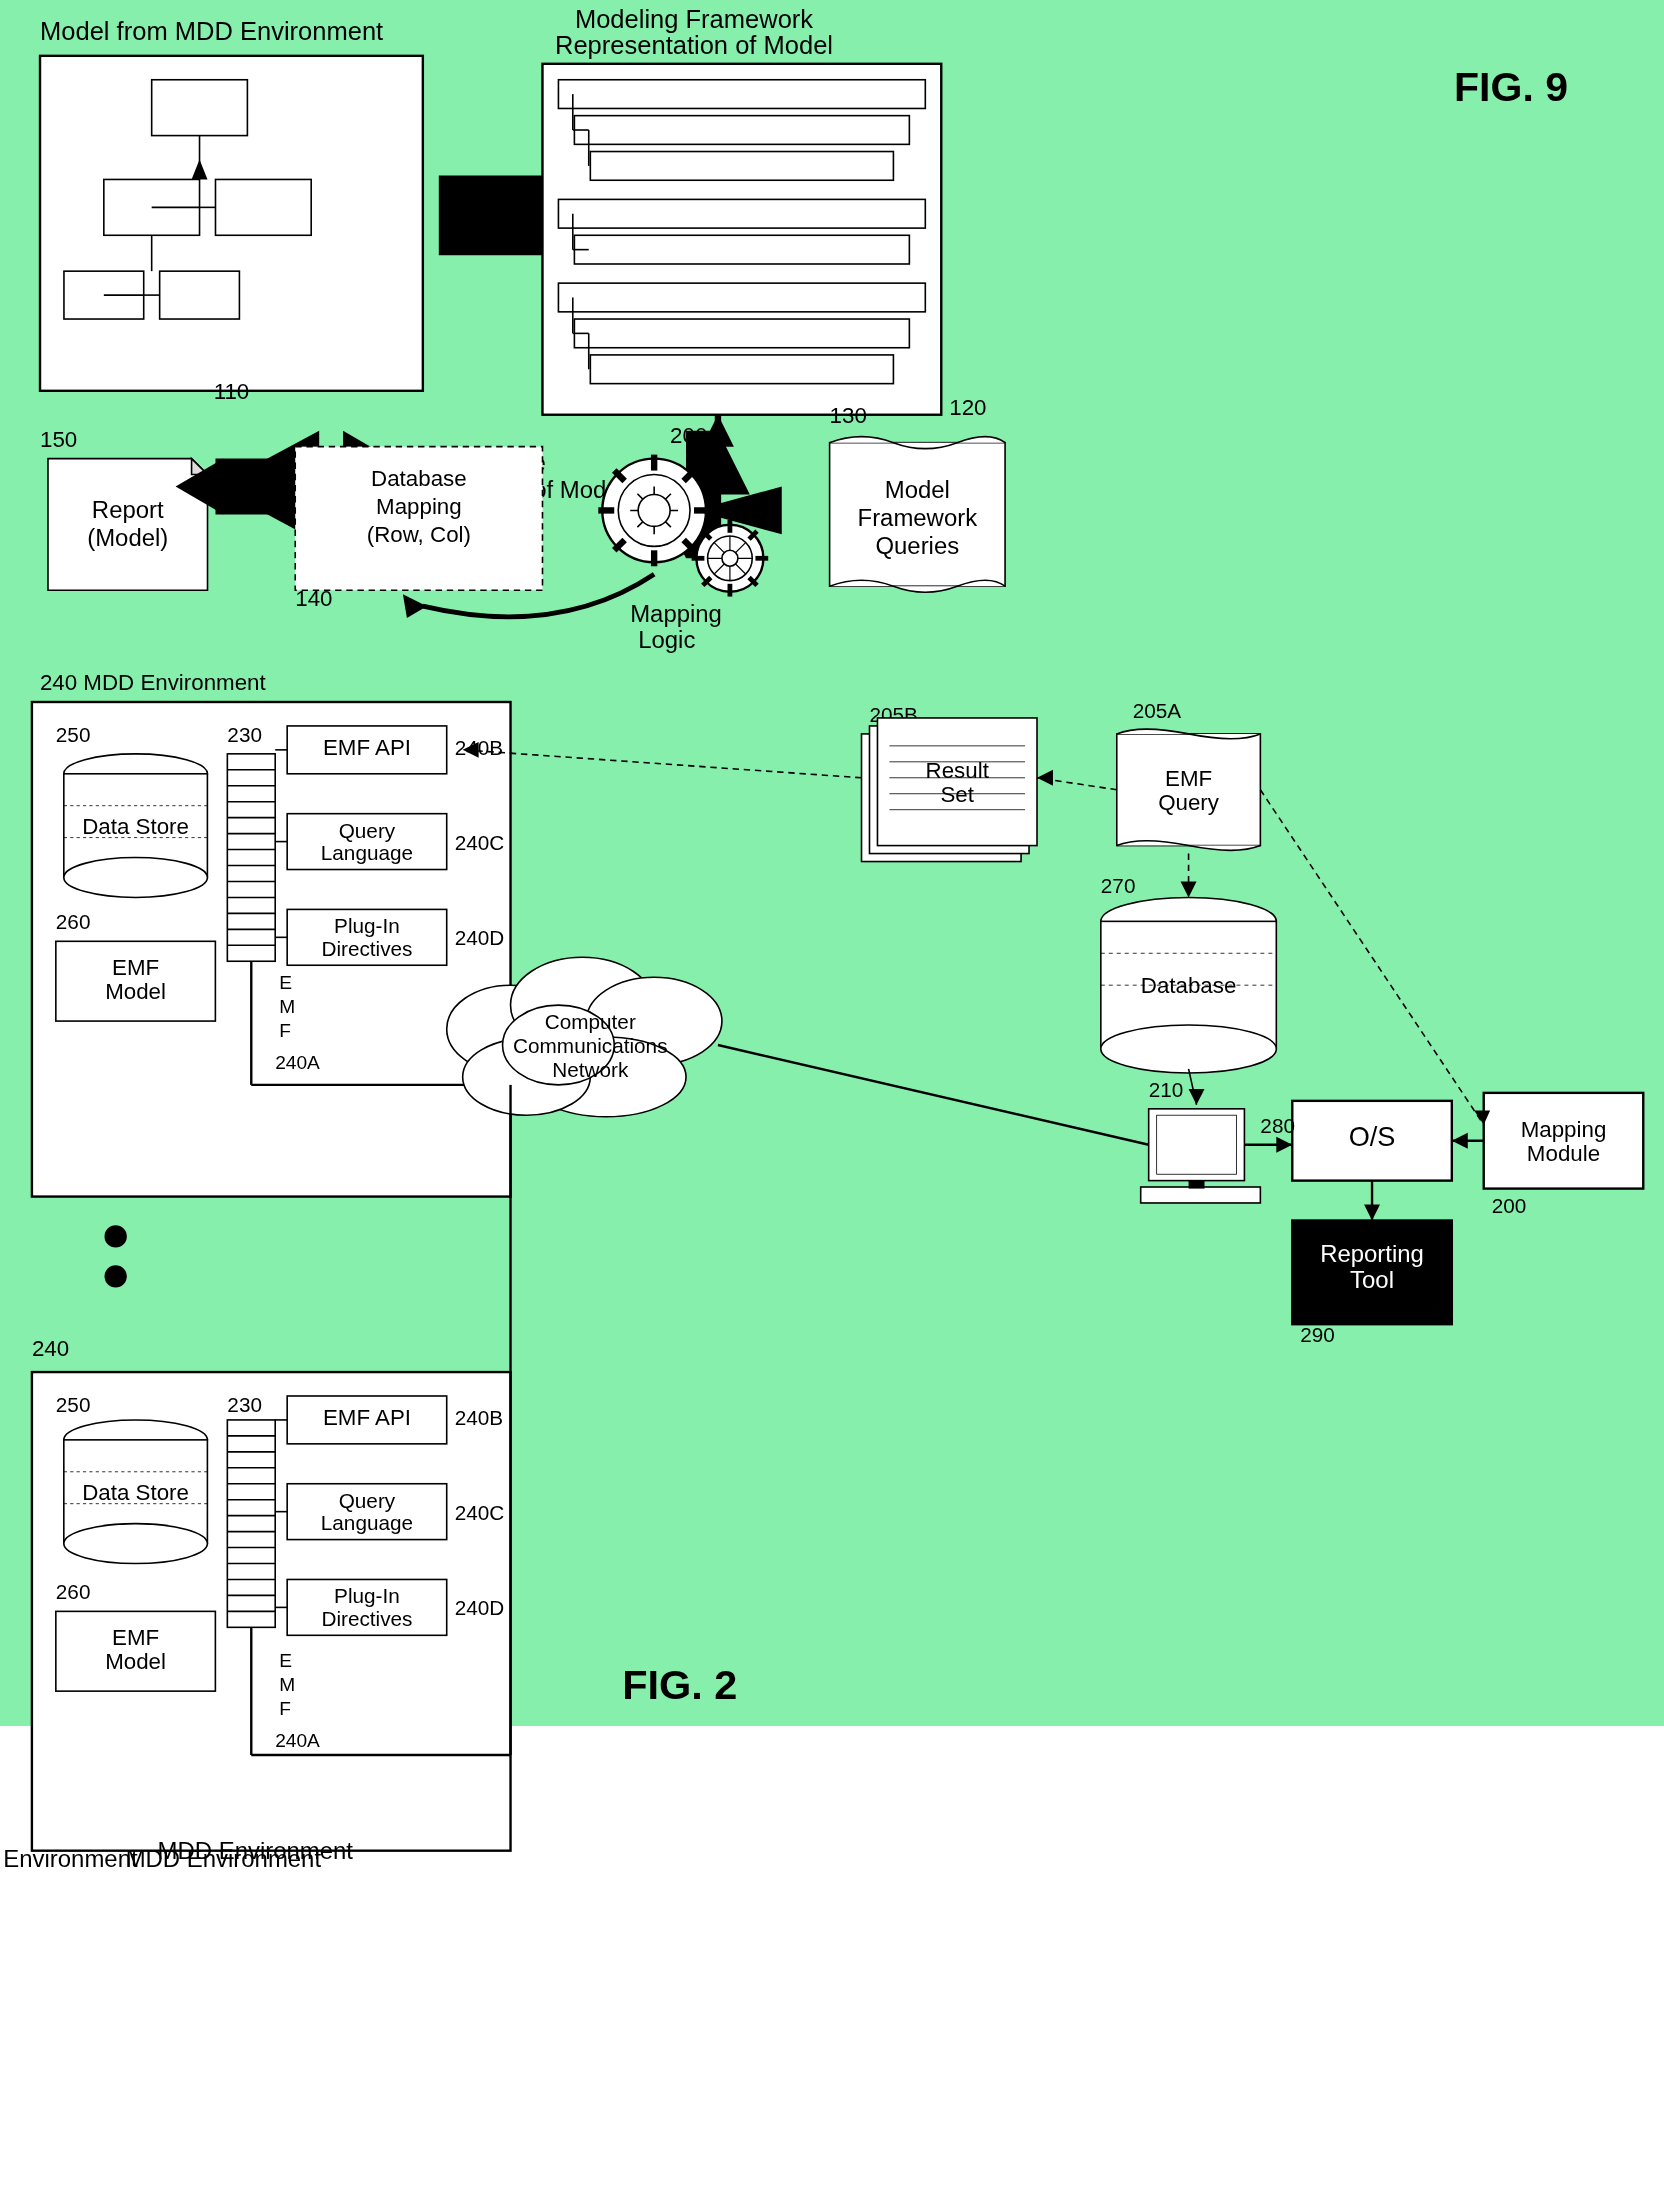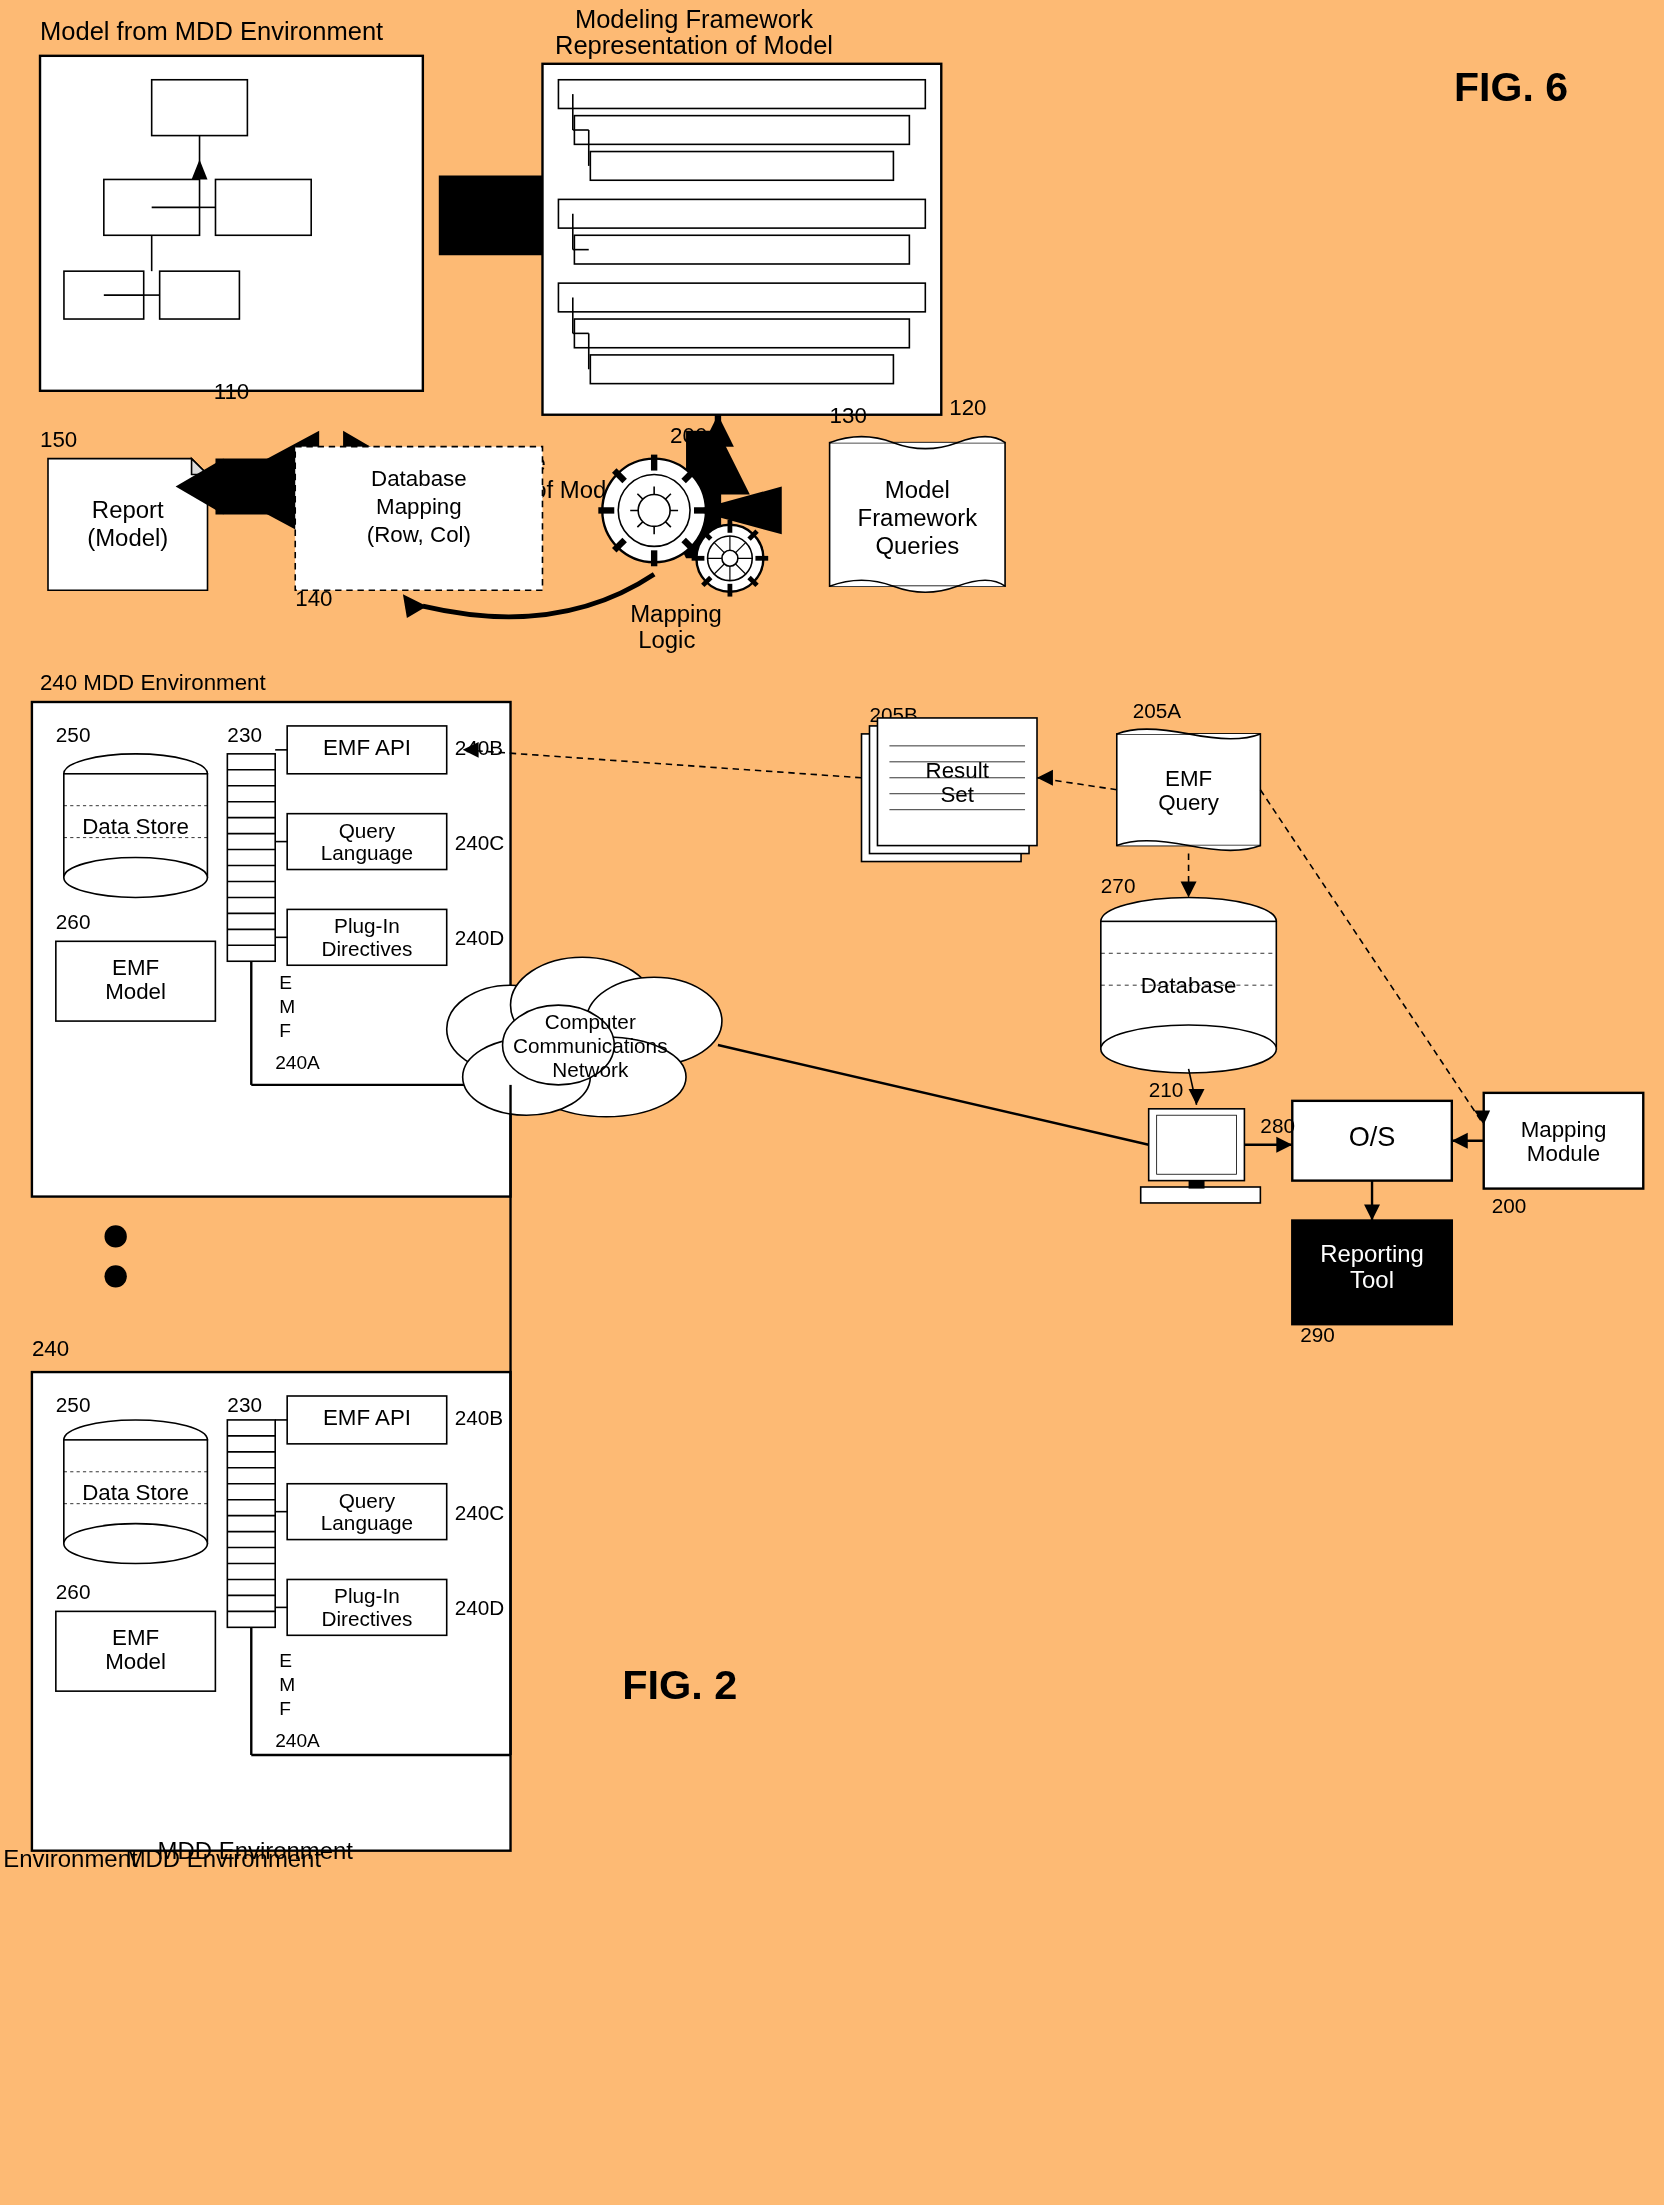--- a/index.html
+++ b/index.html
@@ -7,23 +7,23 @@
       background: white;
       font-family: Arial, sans-serif;
       width: 1664px;
       min-height: 2205px;
       position: relative;
       overflow: hidden;
     }
 
     .diagram-container {
       width: 1664px;
-      height: 2205px;
+      height: 1726px;
       position: relative;
-      background: #fdba74;
+      background: #86efac;
     }
 
     
     svg text { font-family: Arial, sans-serif; }
 
   </style>
 </head>
 <body>
 
 <div class="diagram-container">
@@ -165,21 +165,21 @@
     <path d="M 1040,555 Q 1080,540 1120,555 Q 1160,570 1200,555 Q 1240,540 1260,555" fill="white" stroke="black" stroke-width="2"></path>
     <path d="M 1040,735 Q 1080,720 1120,735 Q 1160,750 1200,735 Q 1240,720 1260,735" fill="white" stroke="black" stroke-width="2"></path>
     <text x="1150" y="625" font-size="30" font-family="Arial" text-anchor="middle">Model</text>
     <text x="1150" y="660" font-size="30" font-family="Arial" text-anchor="middle">Framework</text>
     <text x="1150" y="695" font-size="30" font-family="Arial" text-anchor="middle">Queries</text>
 
     <polygon points="1040,640 980,640 980,610 870,640 980,670 980,640" fill="black"></polygon>
 
   </svg>
 
-  <div style="position:absolute;top:64px;right:96px;font-size:41px;font-weight:bold;font-family:Arial;">FIG. 6</div>
+  <div style="position:absolute;top:64px;right:96px;font-size:41px;font-weight:bold;font-family:Arial;">FIG. 9</div>
 
   <svg style="position:absolute;top:654px;left:0;width:1664px;height:1551px;" viewBox="0 0 2086 1944">
 
     <text x="50" y="45" font-size="28" font-family="Arial">240  MDD Environment</text>
 
     <rect x="40" y="60" width="600" height="620" fill="white" stroke="black" stroke-width="3"></rect>
 
     <text x="70" y="110" font-size="26" font-family="Arial">250</text>
 
     <ellipse cx="170" cy="150" rx="90" ry="25" fill="white" stroke="black" stroke-width="2"></ellipse>

